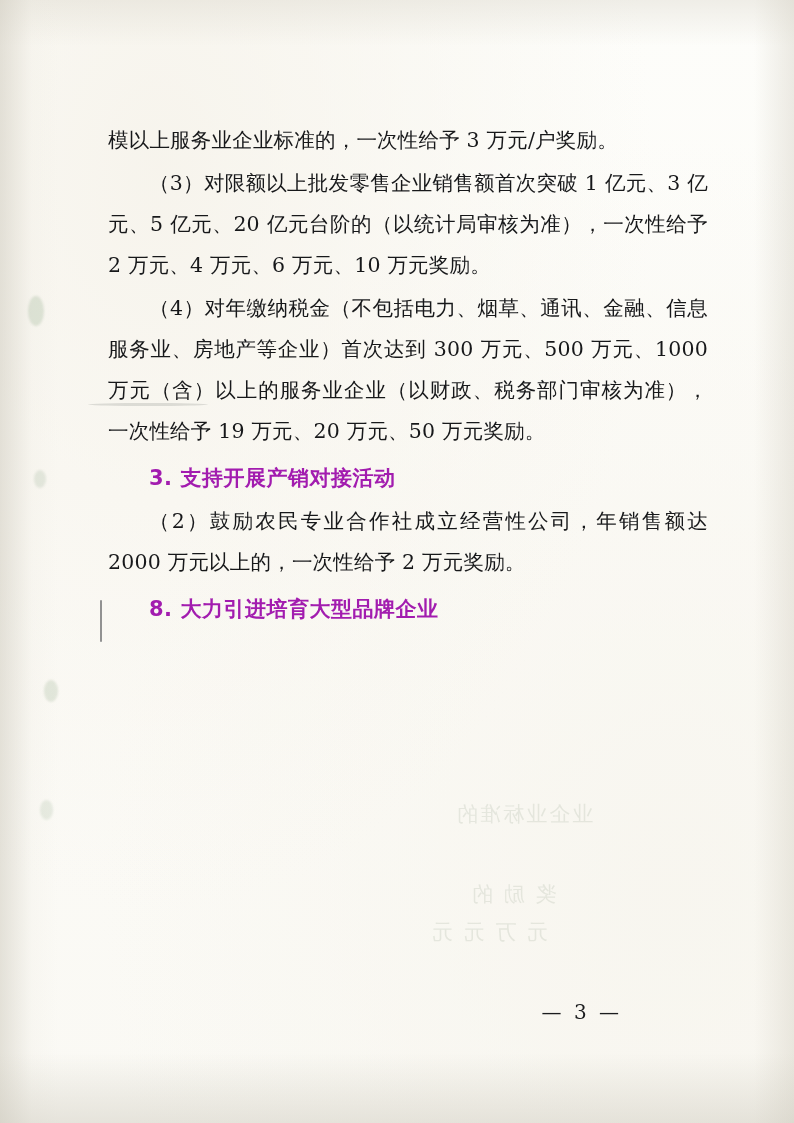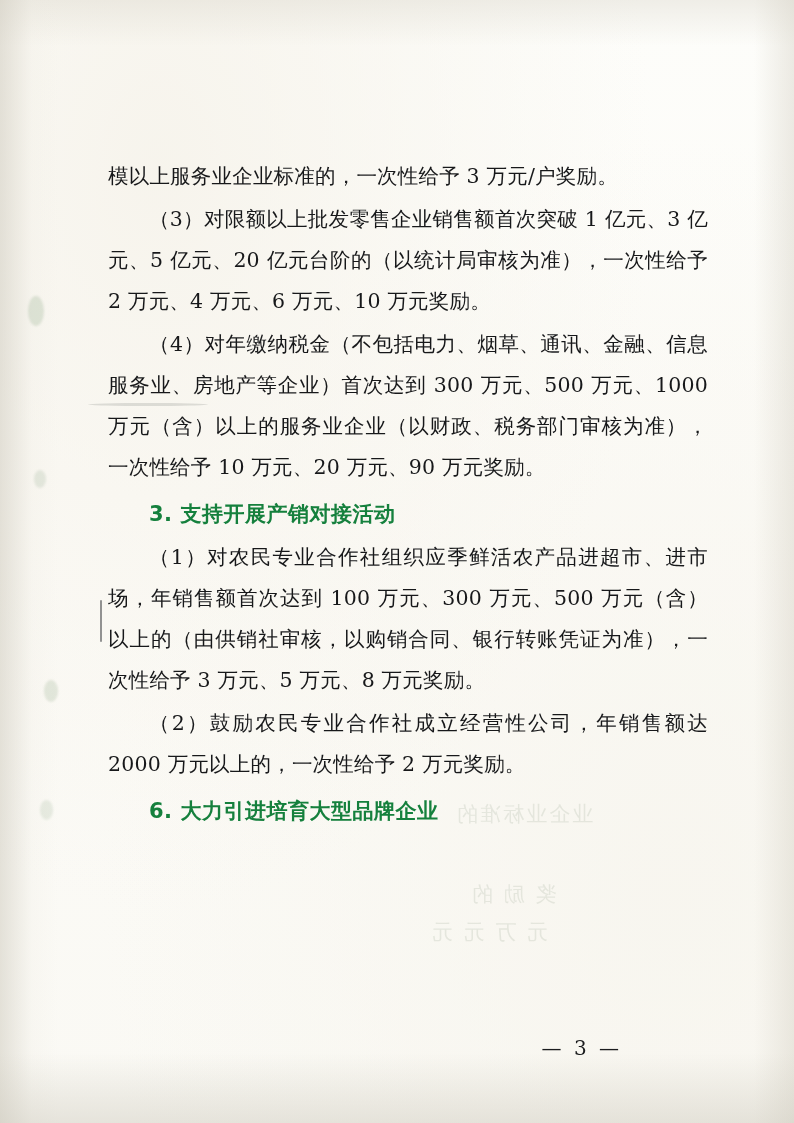--- a/index.html
+++ b/index.html
@@ -63,41 +63,40 @@
     border-radius: 50%;
     pointer-events: none;
     filter: blur(1.2px);
   }
 
   .content {
     position: absolute;
     left: 108px;
     top: 120px;
     width: 600px;
-    margin-top: 36px;
   }
 
   p.para {
     margin: 0 0 2px 0;
     font-size: 20.5px;
     line-height: 41px;
     color: #17181a;
     text-align: justify;
     text-justify: inter-ideograph;
     letter-spacing: 0.2px;
   }
   p.indent {
     text-indent: 41px;
   }
   h3.heading {
     margin: 6px 0 2px 0;
     font-size: 21px;
     line-height: 41px;
     font-weight: bold;
-    color: #15803d;
+    color: #a21caf;
     text-indent: 41px;
     letter-spacing: 0.5px;
     font-family: "DejaVu Sans", "Liberation Sans", sans-serif;
   }
   .page-number {
     position: absolute;
     left: 0;
     right: 86px;
     top: 880px;
     text-align: right;
@@ -137,25 +136,24 @@
 
 <div class="pen-mark"></div>
 
 <div class="content">
 
   <p class="para">模以上服务业企业标准的，一次性给予 3 万元/户奖励。</p>
 
 
   <p class="para indent">（3）对限额以上批发零售企业销售额首次突破 1 亿元、3 亿元、5 亿元、20 亿元台阶的（以统计局审核为准），一次性给予 2 万元、4 万元、6 万元、10 万元奖励。</p>
 
-  <p class="para indent">（4）对年缴纳税金（不包括电力、烟草、通讯、金融、信息服务业、房地产等企业）首次达到 300 万元、500 万元、1000 万元（含）以上的服务业企业（以财政、税务部门审核为准），一次性给予 10 万元、20 万元、90 万元奖励。</p>
+  <p class="para indent">（4）对年缴纳税金（不包括电力、烟草、通讯、金融、信息服务业、房地产等企业）首次达到 300 万元、500 万元、1000 万元（含）以上的服务业企业（以财政、税务部门审核为准），一次性给予 19 万元、20 万元、50 万元奖励。</p>
 
 
   <h3 class="heading">3. 支持开展产销对接活动</h3>
 
-  <p class="para indent">（1）对农民专业合作社组织应季鲜活农产品进超市、进市场，年销售额首次达到 100 万元、300 万元、500 万元（含）以上的（由供销社审核，以购销合同、银行转账凭证为准），一次性给予 3 万元、5 万元、8 万元奖励。</p>
 
   <p class="para indent">（2）鼓励农民专业合作社成立经营性公司，年销售额达 2000 万元以上的，一次性给予 2 万元奖励。</p>
 
-  <h3 class="heading">6. 大力引进培育大型品牌企业</h3>
+  <h3 class="heading">8. 大力引进培育大型品牌企业</h3>
 
   <div class="page-number">— 3 —</div>
 </div>
 
 </body></html>

